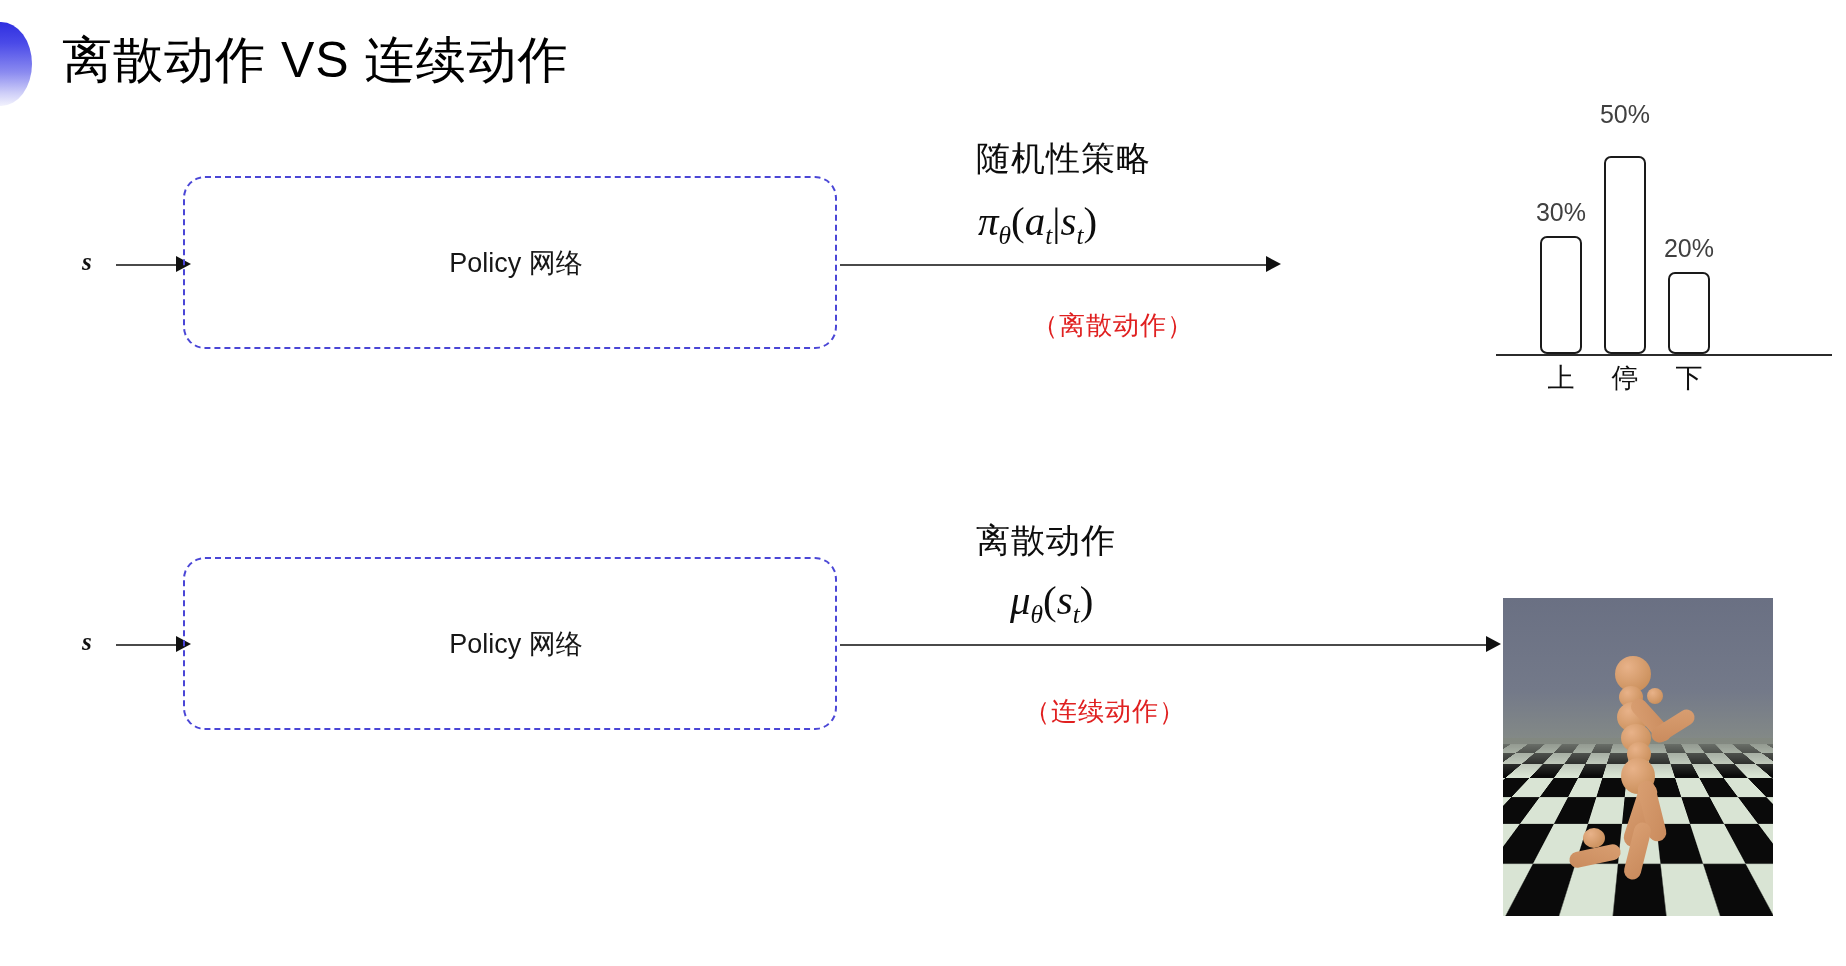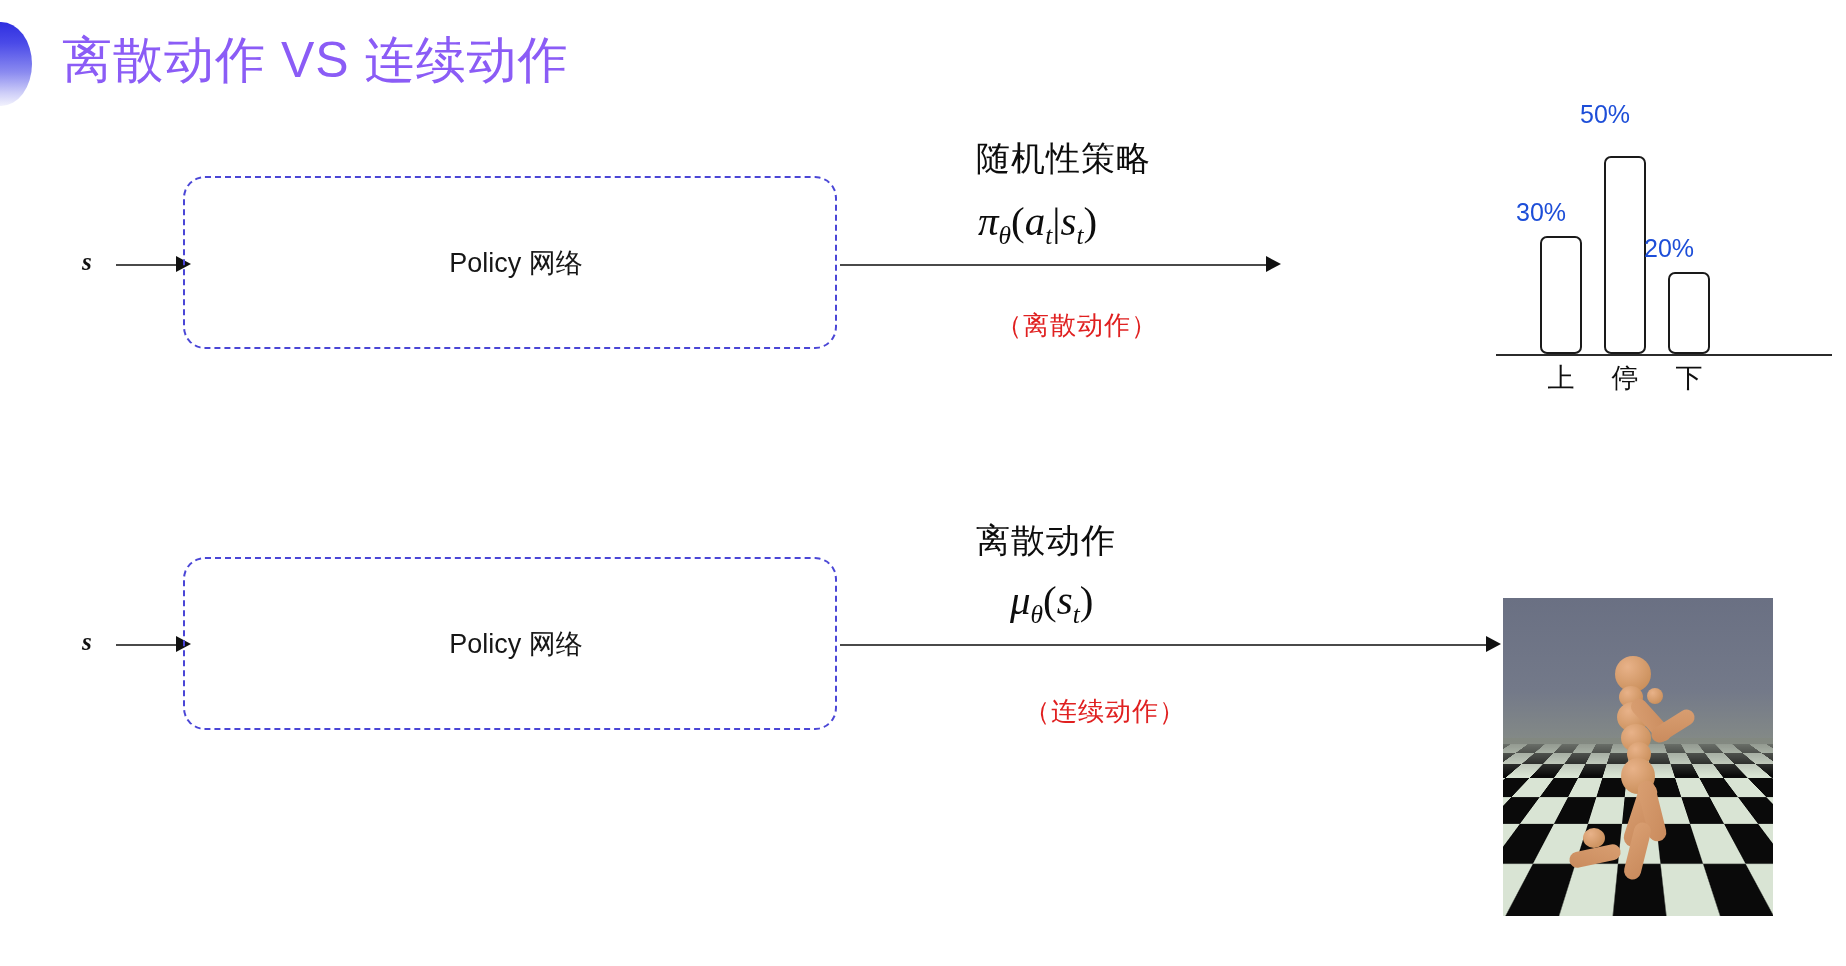--- a/index.html
+++ b/index.html
@@ -28,21 +28,21 @@
     height: 84px;
     border-radius: 50%;
     background: linear-gradient(to bottom, #2f2fe0 0%, #4a4ae8 25%, #8b8bf0 60%, #cfcff8 85%, #f2f2fd 100%);
   }
   .title-text {
     position: absolute;
     left: 62px;
     top: 24px;
     font-size: 50px;
     line-height: 72px;
-    color: #8b5cf6;
+    color: #000000;
     letter-spacing: 1px;
     white-space: nowrap;
     font-weight: 400;
   }
 
   
   .state-label {
     position: absolute;
     font-size: 25px;
     font-weight: bold;
@@ -136,23 +136,23 @@
     bottom: 42px;
     width: 42px;
     box-sizing: border-box;
     border: 2.5px solid #1a1a1a;
     border-radius: 7px;
     background: #ffffff;
   }
   .bar-value {
     position: absolute;
     font-size: 25px;
-    color: #1d4ed8;
-    white-space: nowrap;
-    text-align: left;
+    color: #404040;
+    white-space: nowrap;
+    text-align: center;
     width: 90px;
   }
   .bar-tick {
     position: absolute;
     top: 264px;
     font-size: 27px;
     color: #101010;
     width: 90px;
     text-align: center;
   }
@@ -223,21 +223,21 @@
 
   <div class="arrow-line" style="left:840px; top:264px; width:430px;"></div>
   <div class="arrow-head" style="left:1266px; top:256px;"></div>
 
   <div class="policy-kind" style="left:968px; top:136px;">随机性策略</div>
 
   <div class="formula" style="left:978px; top:197px;">
     <span>π</span><span class="sub">θ</span><span class="upr">(</span><span>a</span><span class="sub">t</span><span class="upr">|</span><span>s</span><span class="sub">t</span><span class="upr">)</span>
   </div>
 
-  <div class="action-note" style="left:996px; top:308px;">（离散动作）</div>
+  <div class="action-note" style="left:1032px; top:308px;">（离散动作）</div>
 
   <div id="bar-chart">
     <div class="bar-axis"></div>
 
     <div class="bar" style="left:44px; height:118px;"></div>
     <div class="bar-value" style="left:20px; top:102px;">30%</div>
     <div class="bar-tick" style="left:20px;">上</div>
 
     <div class="bar" style="left:108px; height:198px;"></div>
     <div class="bar-value" style="left:84px; top:4px;">50%</div>

